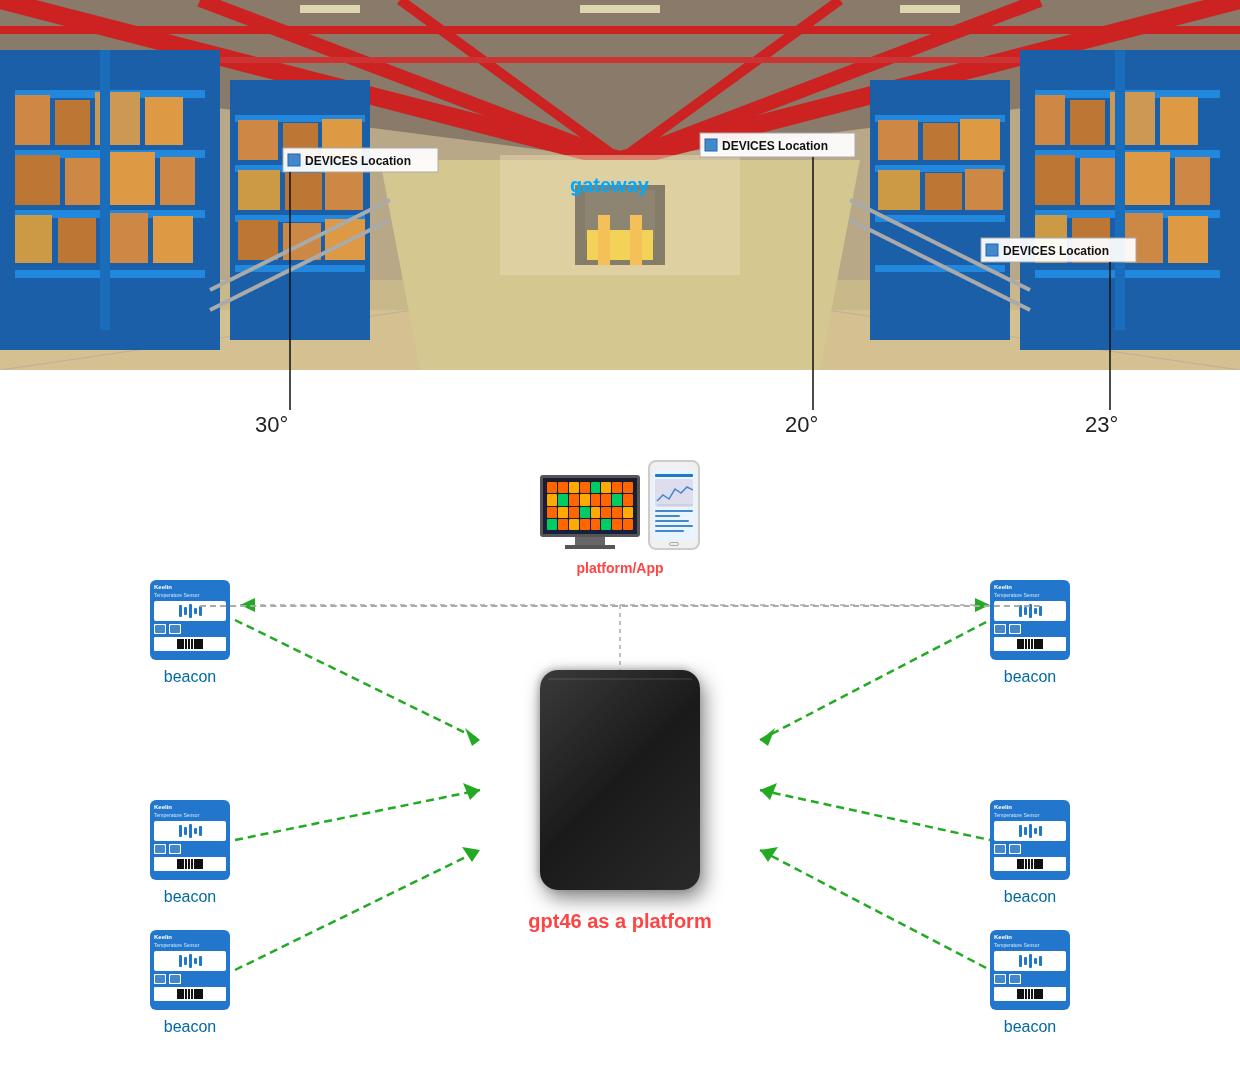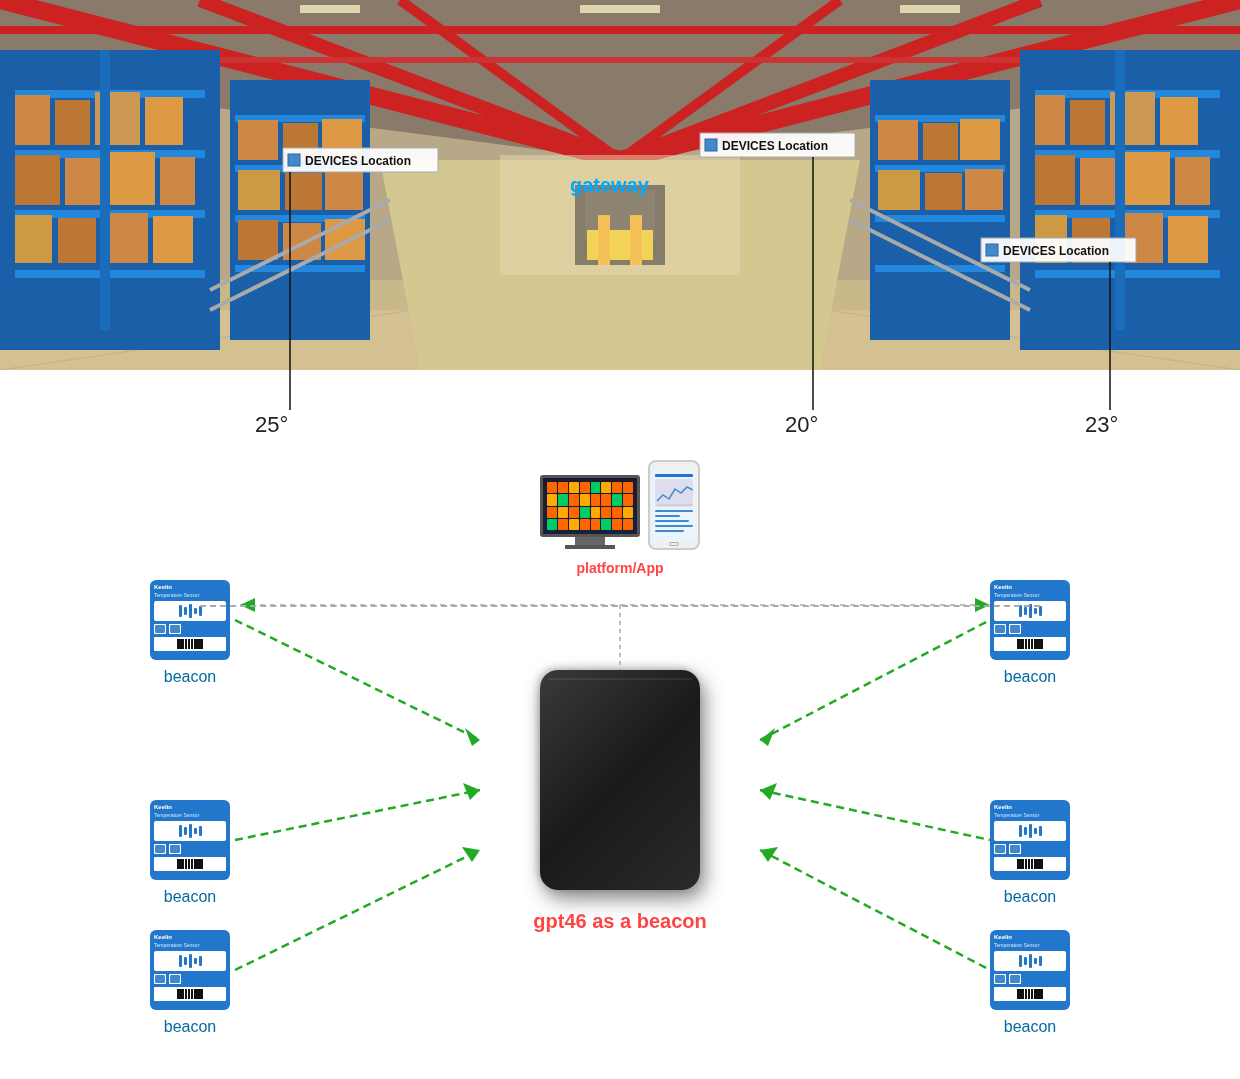--- a/index.html
+++ b/index.html
@@ -443,21 +443,21 @@
   </svg>
 </div>
 
 <div id="temp-section" style="position:relative;height:80px;background:#fff;">
   <svg width="1240" height="80" style="position:absolute;top:0;left:0;">
 
     <line x1="290" y1="0" x2="290" y2="40" stroke="#111" stroke-width="1.5"></line>
     <line x1="813" y1="0" x2="813" y2="40" stroke="#111" stroke-width="1.5"></line>
     <line x1="1110" y1="0" x2="1110" y2="40" stroke="#111" stroke-width="1.5"></line>
   </svg>
-  <span class="temp-label" style="left:255px;top:42px;">25°</span>
+  <span class="temp-label" style="left:255px;top:42px;">30°</span>
   <span class="temp-label" style="left:785px;top:42px;">20°</span>
   <span class="temp-label" style="left:1085px;top:42px;">23°</span>
 </div>
 
 <div id="network-section">
 
   <div class="dashed-line"></div>
 
   <div class="platform-container" style="top:10px;">
     <div class="platform-icons">
@@ -522,21 +522,21 @@
         <div class="phone-home"></div>
       </div>
     </div>
     <div class="platform-label">platform/App</div>
   </div>
 
   <div class="gateway-device">
     <div class="gateway-body"></div>
   </div>
 
-  <div class="gateway-label-bottom">gpt46 as a beacon</div>
+  <div class="gateway-label-bottom">gpt46 as a platform</div>
 
   <div class="beacon-device" style="top:130px;left:150px;">
     <div class="beacon-card">
       <div class="beacon-card-header">Keelin</div>
       <div class="beacon-card-title">Temperature Sensor</div>
       <div class="beacon-readout">
         <div class="beacon-readout-bar"></div>
         <div class="beacon-readout-bar"></div>
         <div class="beacon-readout-bar"></div>
         <div class="beacon-readout-bar"></div>

